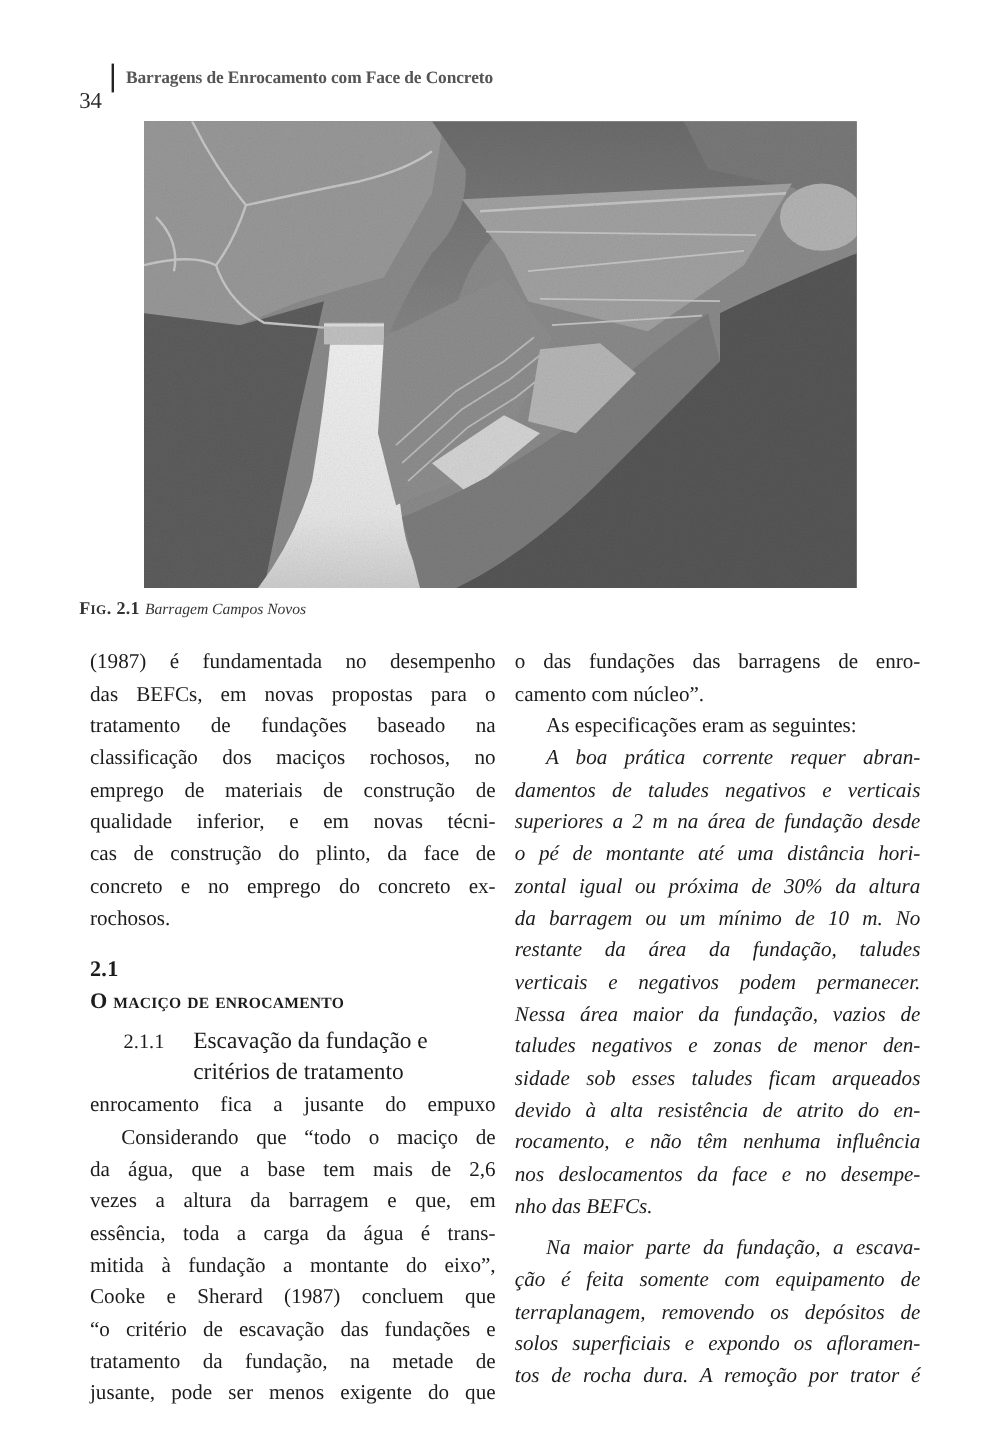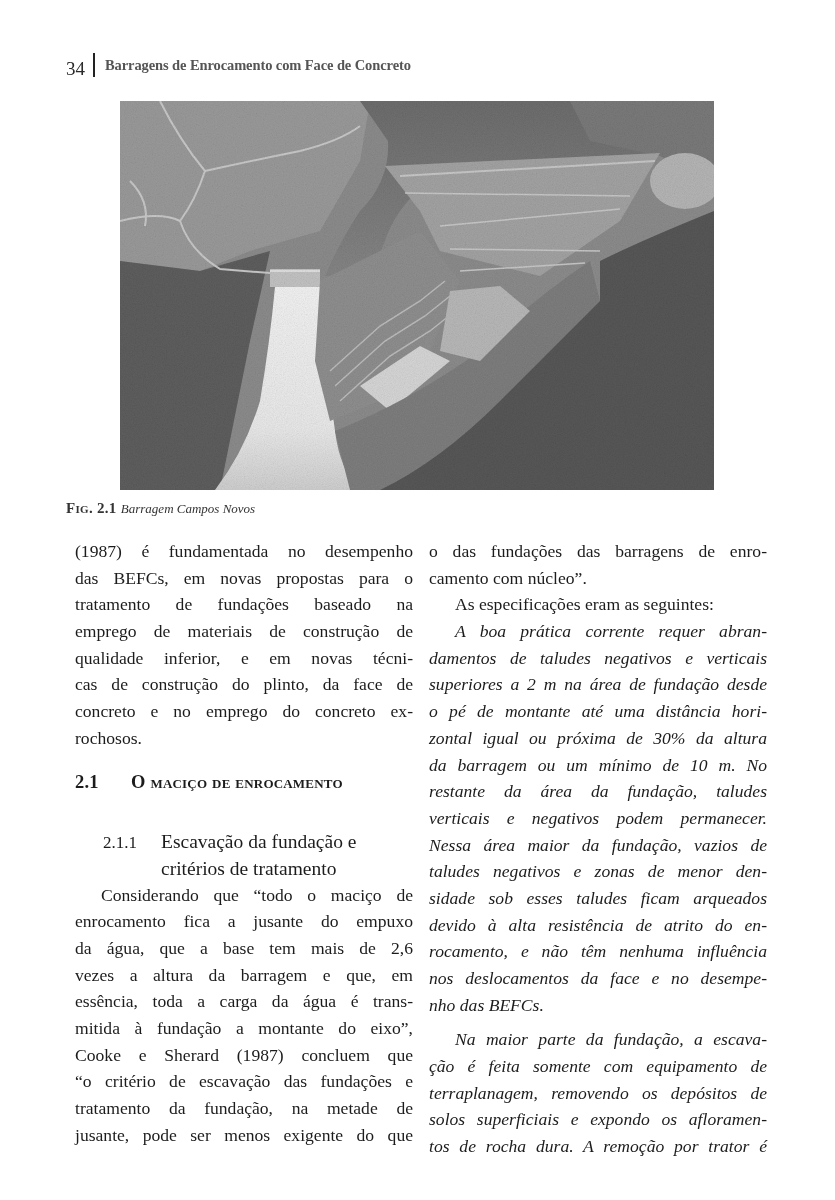--- a/index.html
+++ b/index.html
@@ -22,21 +22,21 @@
       height: 30px;
       display: flex;
       align-items: center;
     }
     .page-number {
       font-family: "Liberation Serif", "DejaVu Serif", serif;
       font-size: 19px;
       color: #2a2a2a;
       margin-right: 8px;
       position: relative;
-      top: 4px;
+      top: 20px;
     }
     .head-rule {
       width: 2px;
       height: 24px;
       background: #222;
       margin-right: 10px;
     }
     .running-title {
       font-family: Liberation Serif, serif;
       font-weight: bold;
@@ -104,20 +104,21 @@
     .spacer { display: block; height: 17px; }
 
     .section-heading {
       display: flex;
       height: 28px;
       align-items: baseline;
       font-family: "Liberation Serif", serif;
       font-weight: bold;
       font-size: 18.5px;
       letter-spacing: 0.2px;
+      flex-direction: column;
     }
     .section-heading .num {
       width: 56px;
     }
     .section-heading .title {
       font-variant: small-caps;
     }
     .subsection-heading {
       display: block;
       padding-left: 28px;
@@ -220,42 +221,43 @@
 <div class="caption">
   <span class="fig-label">Fig. 2.1</span>
   <span class="fig-title">Barragem Campos Novos</span>
 </div>
 
 <div class="col col-left">
   <div>
     <span class="line">(1987) é fundamentada no desempenho</span>
     <span class="line">das BEFCs, em novas propostas para o</span>
     <span class="line">tratamento de fundações baseado na</span>
+    <span class="line">classificação dos maciços rochosos, no</span>
     <span class="line">emprego de materiais de construção de</span>
     <span class="line">qualidade inferior, e em novas técni-</span>
     <span class="line">cas de construção do plinto, da face de</span>
     <span class="line">concreto e no emprego do concreto ex-</span>
     <span class="line last">rochosos.</span>
   </div>
 
   <span class="spacer"></span>
 
   <div class="section-heading">
     <span class="num">2.1</span>
     <span class="title">O maciço de enrocamento</span>
   </div>
 
   <div class="subsection-heading">
     <span class="num">2.1.1</span><span>Escavação da fundação e</span>
     <span class="cont">critérios de tratamento</span>
   </div>
 
   <div>
+    <span class="line">enrocamento fica a jusante do empuxo</span>
     <span class="line indent">Considerando que “todo o maciço de</span>
-    <span class="line">enrocamento fica a jusante do empuxo</span>
     <span class="line">da água, que a base tem mais de 2,6</span>
     <span class="line">vezes a altura da barragem e que, em</span>
     <span class="line">essência, toda a carga da água é trans-</span>
     <span class="line">mitida à fundação a montante do eixo”,</span>
     <span class="line">Cooke e Sherard (1987) concluem que</span>
     <span class="line">“o critério de escavação das fundações e</span>
     <span class="line">tratamento da fundação, na metade de</span>
     <span class="line">jusante, pode ser menos exigente do que</span>
   </div>
 </div>

